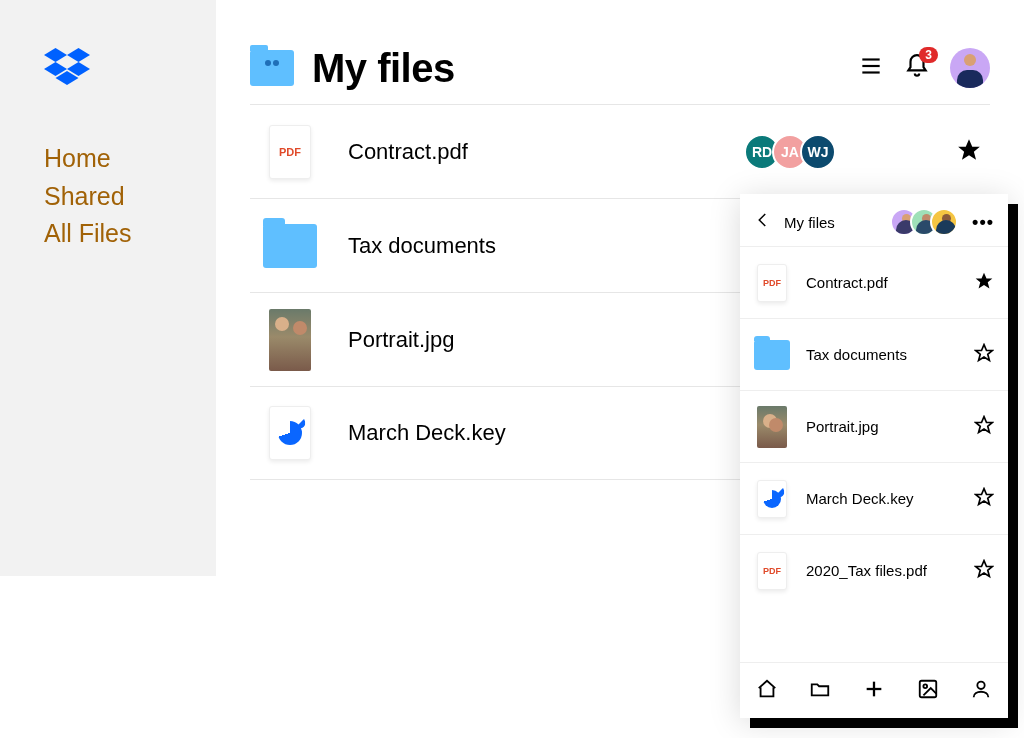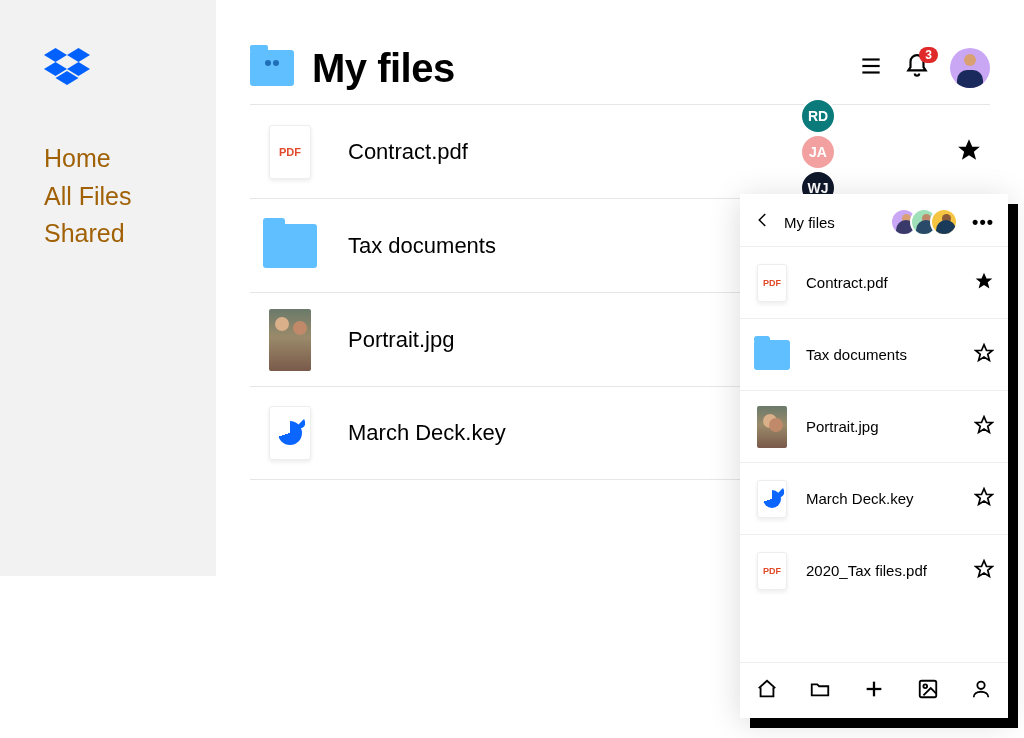--- a/index.html
+++ b/index.html
@@ -160,21 +160,21 @@
     position: relative;
   }
   .pie::after {
     content: ""; position: absolute; top: -2px; right: -2px;
     width: 12px; height: 12px; border-radius: 50%;
     background: #0a66ff;
     transform: translate(2px,-2px) scale(.9);
     clip-path: polygon(0 100%, 100% 100%, 100% 0);
   }
   .file-name { font-size: 22px; flex: 1; }
-  .sharers { display: flex; flex-direction: column; }
+  .sharers { display: flex; }
   .sharer {
     width: 36px; height: 36px; border-radius: 50%;
     display: flex; align-items: center; justify-content: center;
     color: #fff; font-size: 14px; font-weight: 600;
     margin-left: -8px;
     border: 2px solid #fff;
   }
   .star { margin-left: 120px; margin-right: 8px; cursor: pointer; }
 
   
@@ -228,22 +228,22 @@
       <g fill="#0061ff">
         <polygon points="11.5,0 23,7 11.5,14 0,7"></polygon>
         <polygon points="34.5,0 46,7 34.5,14 23,7"></polygon>
         <polygon points="11.5,14 23,21 11.5,28 0,21"></polygon>
         <polygon points="34.5,14 46,21 34.5,28 23,21"></polygon>
         <polygon points="23,23 34.5,30 23,37 11.5,30"></polygon>
       </g>
     </svg>
   </div>
   <div class="nav-item">Home</div>
+  <div class="nav-item">Shared</div>
   <div class="nav-item">All Files</div>
-  <div class="nav-item">Shared</div>
 </div>
 
 <div class="main">
   <div class="main-header">
     <div class="shared-folder-icon">
       <div class="dots">
           <span></span>
           <span></span>
         </div>
     </div>
@@ -273,21 +273,21 @@
   <div class="file-list">
 
     <div class="file-row">
       <div class="file-thumb">
           <div class="pdf-thumb">PDF</div>
         </div>
       <div class="file-name">Contract.pdf</div>
       <div class="sharers">
         <div class="sharer" style="background:#0b7a7a">RD</div>
         <div class="sharer" style="background:#f2a0a0">JA</div>
-        <div class="sharer" style="background:#0f172a">WJ</div>
+        <div class="sharer" style="background:#0c4a6e">WJ</div>
       </div>
       <div class="star">
         <svg width="26" height="26" viewBox="0 0 24 24" fill="#000">
             <polygon points="12,2 15,9 22,9 16.5,13.5 18.5,21 12,16.8 5.5,21 7.5,13.5 2,9 9,9"></polygon>
           </svg>
       </div>
     </div>
 
     <div class="file-row">
       <div class="file-thumb">

